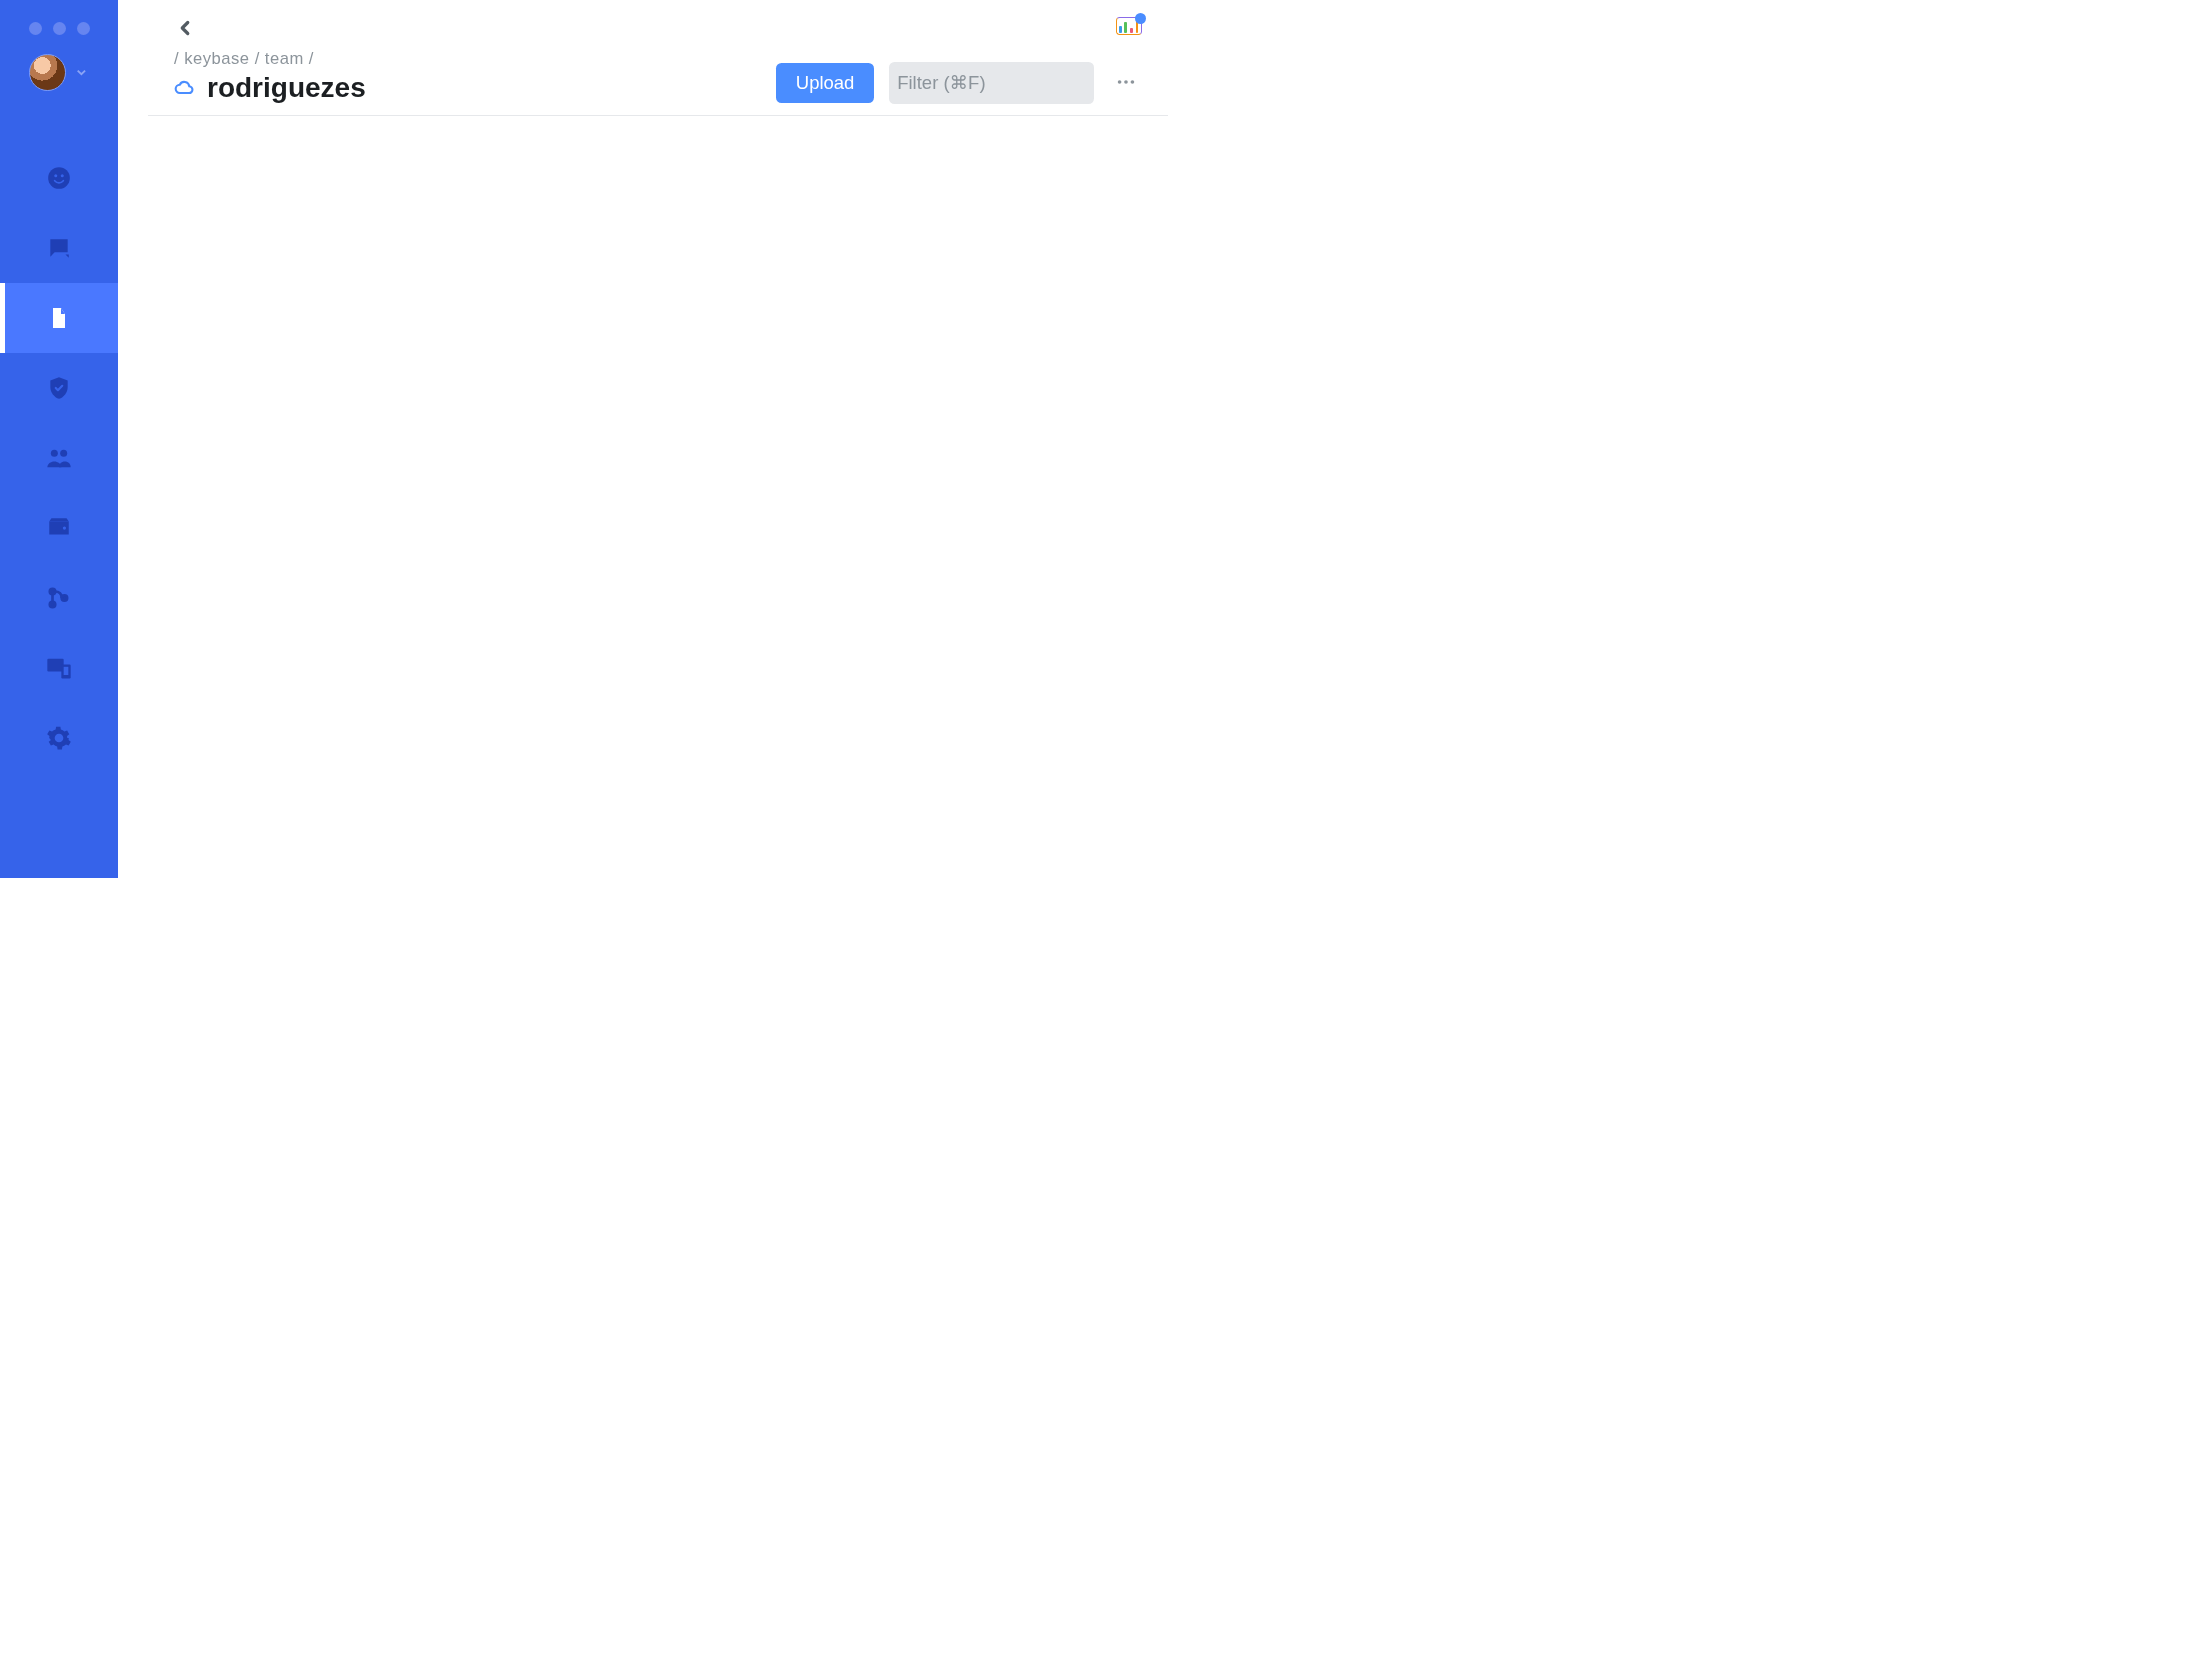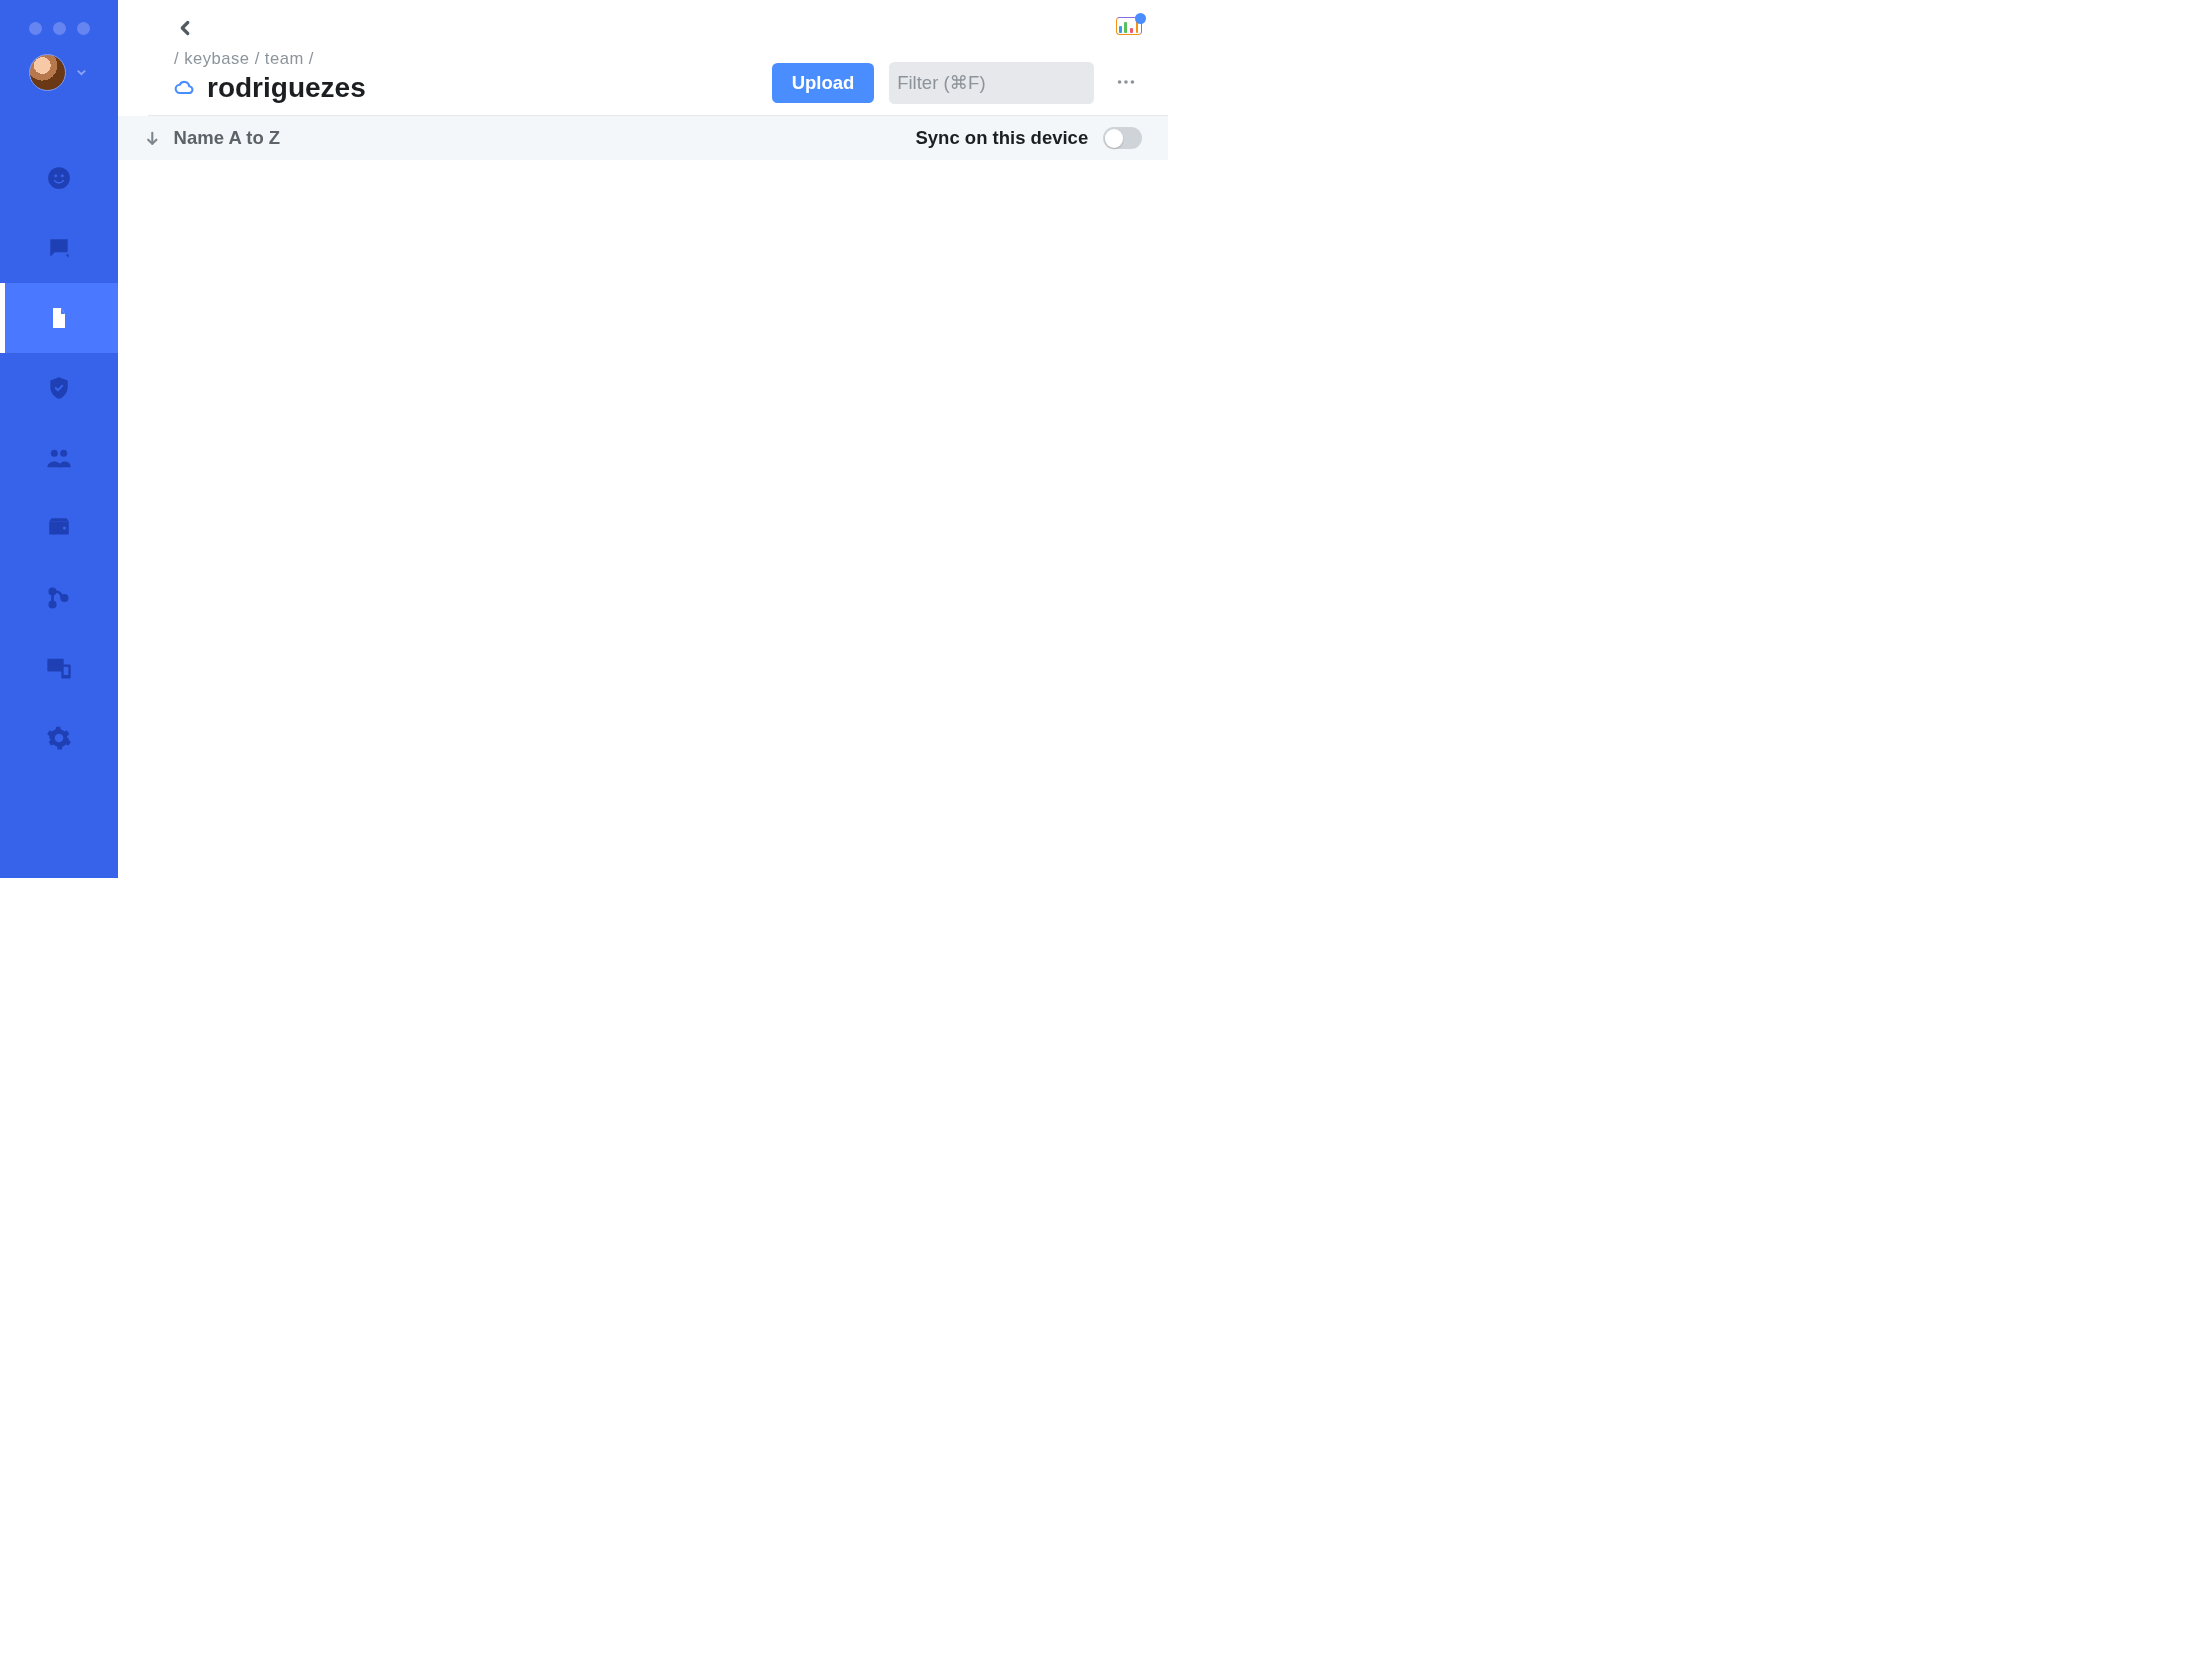--- a/index.html
+++ b/index.html
@@ -163,21 +163,21 @@
     align-items: center;
     gap: 14.8px;
   }
   .upload-btn {
     background: #4a8dff;
     color: #fff;
     border: none;
     border-radius: 5.5px;
     padding: 9.2px 20px;
     font-size: 18.5px;
-    font-weight: 700;
+    font-weight: 400;
     cursor: pointer;
   }
   .filter-input {
     background: #e6e8eb;
     border: none;
     border-radius: 5.5px;
     padding: 10px 8px;
     font-size: 18.5px;
     color: #333;
     width: 205px;
@@ -385,34 +385,17 @@
                   <circle cx="5" cy="12" r="2"></circle>
                   <circle cx="12" cy="12" r="2"></circle>
                   <circle cx="19" cy="12" r="2"></circle>
                 </svg>
             </span>
           </div>
         </div>
       </div>
     </div>
 
-    <div class="toolbar">
-      <div class="sort-group">
-        <span class="sort-arrow">
-          <svg width="16.6" height="16.6" viewBox="0 0 24 24" fill="none" stroke="currentColor" stroke-width="3" stroke-linecap="round" stroke-linejoin="round">
-              <line x1="12" y1="4" x2="12" y2="20"></line>
-              <polyline points="6 14 12 20 18 14"></polyline>
-            </svg>
-        </span>
-        <span>Name A to Z</span>
-      </div>
-      <div class="sync-group">
-        <span class="sync-label">Sync on this device</span>
-        <div class="toggle">
-          <div class="toggle-knob"></div>
-        </div>
-      </div>
-    </div>
 
     <div class="content"></div>
   </div>
 </div>
 
 
 </body></html>

